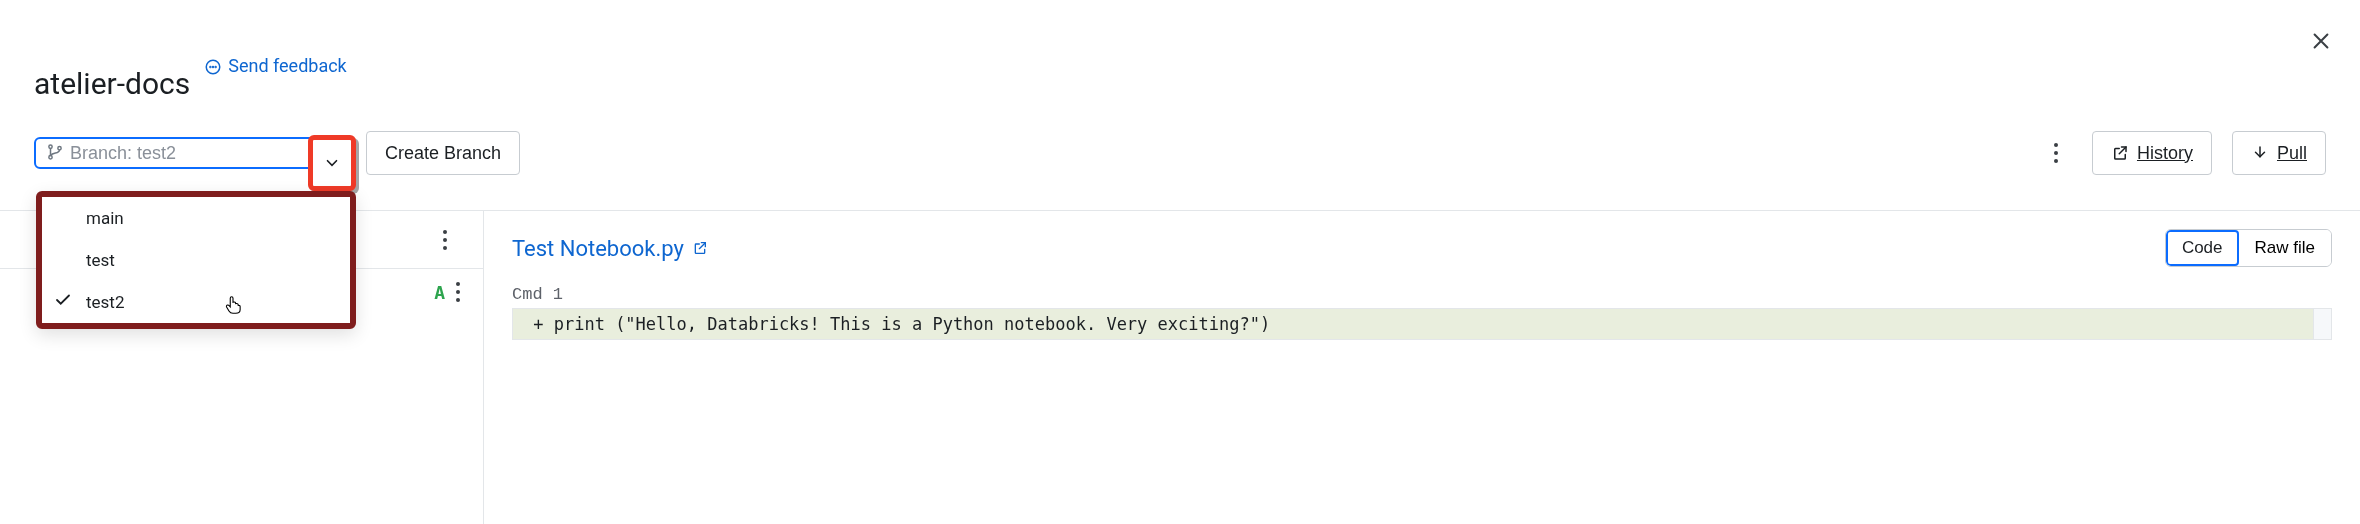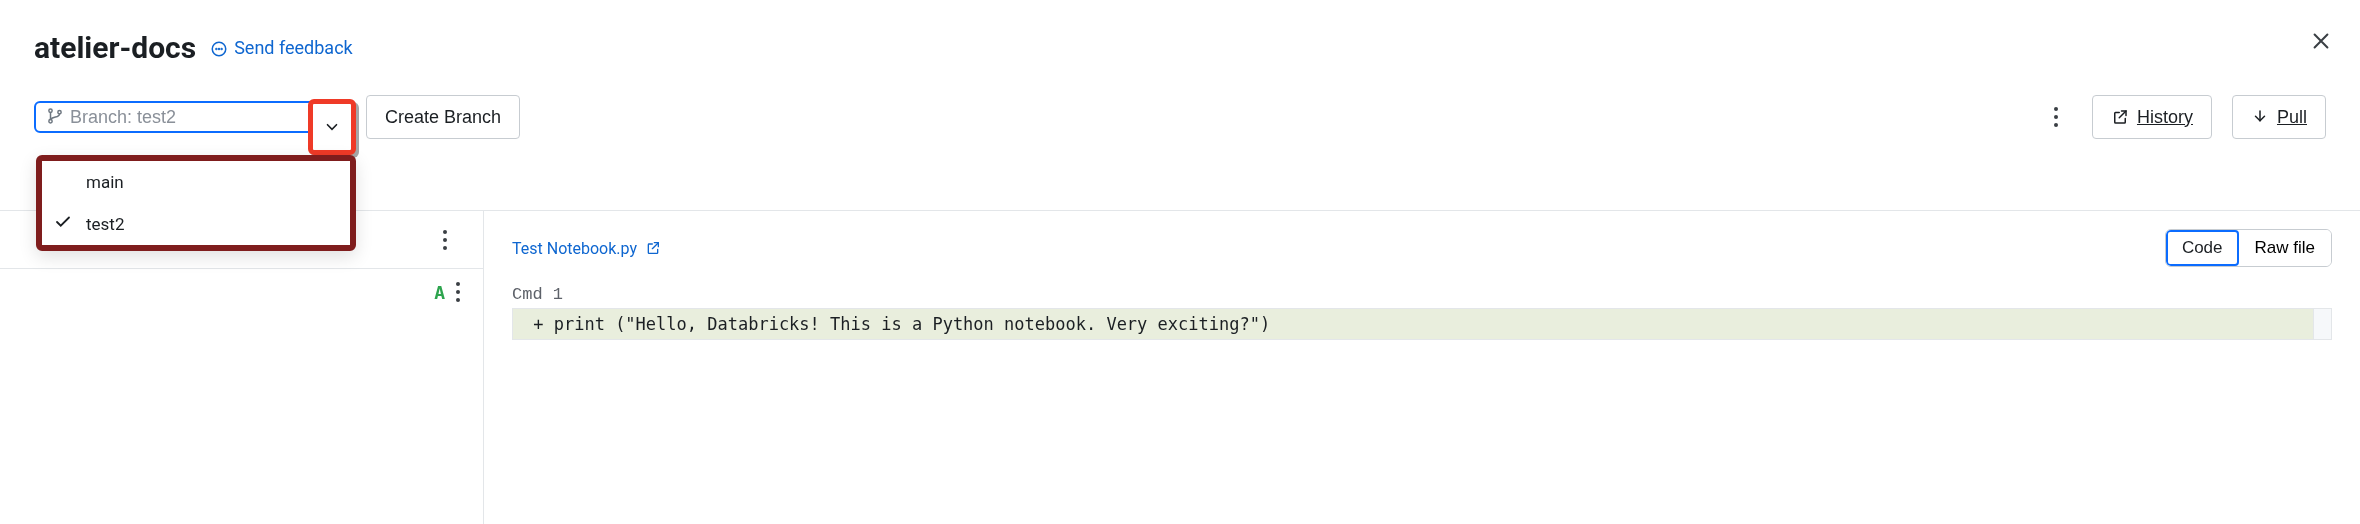--- a/index.html
+++ b/index.html
@@ -16,22 +16,23 @@
 
   
   .header {
     display: flex;
     align-items: center;
     gap: 14px;
     margin-bottom: 30px;
   }
   .page-title {
     font-size: 30px;
-    font-weight: 700;
-    color: #1b1f23;
+    font-weight: 400;
+    color: #1b1f23;
+    margin-top: 36px;
   }
   .feedback-link {
     display: inline-flex;
     align-items: flex-end;
     gap: 6px;
     color: #0e66d0;
     font-size: 18px;
     cursor: pointer;
   }
   .feedback-link svg { width: 18px; height: 18px; }
@@ -217,21 +218,21 @@
     display: flex;
     align-items: center;
     justify-content: space-between;
     margin-bottom: 18px;
   }
   .file-link {
     display: inline-flex;
     align-items: center;
     gap: 8px;
     color: #0e66d0;
-    font-size: 16px;
+    font-size: 22px;
     cursor: pointer;
   }
   .view-toggle {
     display: inline-flex;
     border: 1px solid #c7ccd1;
     border-radius: 6px;
     overflow: hidden;
   }
   .view-toggle button {
     border: none;
@@ -316,20 +317,23 @@
     <input type="text" placeholder="Branch: test2" style="">
     <span class="branch-caret-wrap">
       <svg viewBox="0 0 24 24" fill="none" stroke="#1b1f23" stroke-width="2.2" stroke-linecap="round">
           <path d="M6 9l6 6 6-6"></path>
         </svg>
     </span>
 
     <div class="dropdown">
       <div class="dropdown-item">
         <span>main</span>
+      </div>
+      <div class="dropdown-item">
+        <span>test</span>
       </div>
       <div class="dropdown-item">
         <span class="check">
           <svg width="18" height="18" viewBox="0 0 24 24" fill="none" stroke="currentColor" stroke-width="2.4" stroke-linecap="round">
               <path d="M4 12l5 5L20 6"></path>
             </svg>
         </span>
         <span>test2</span>
       </div>
 

